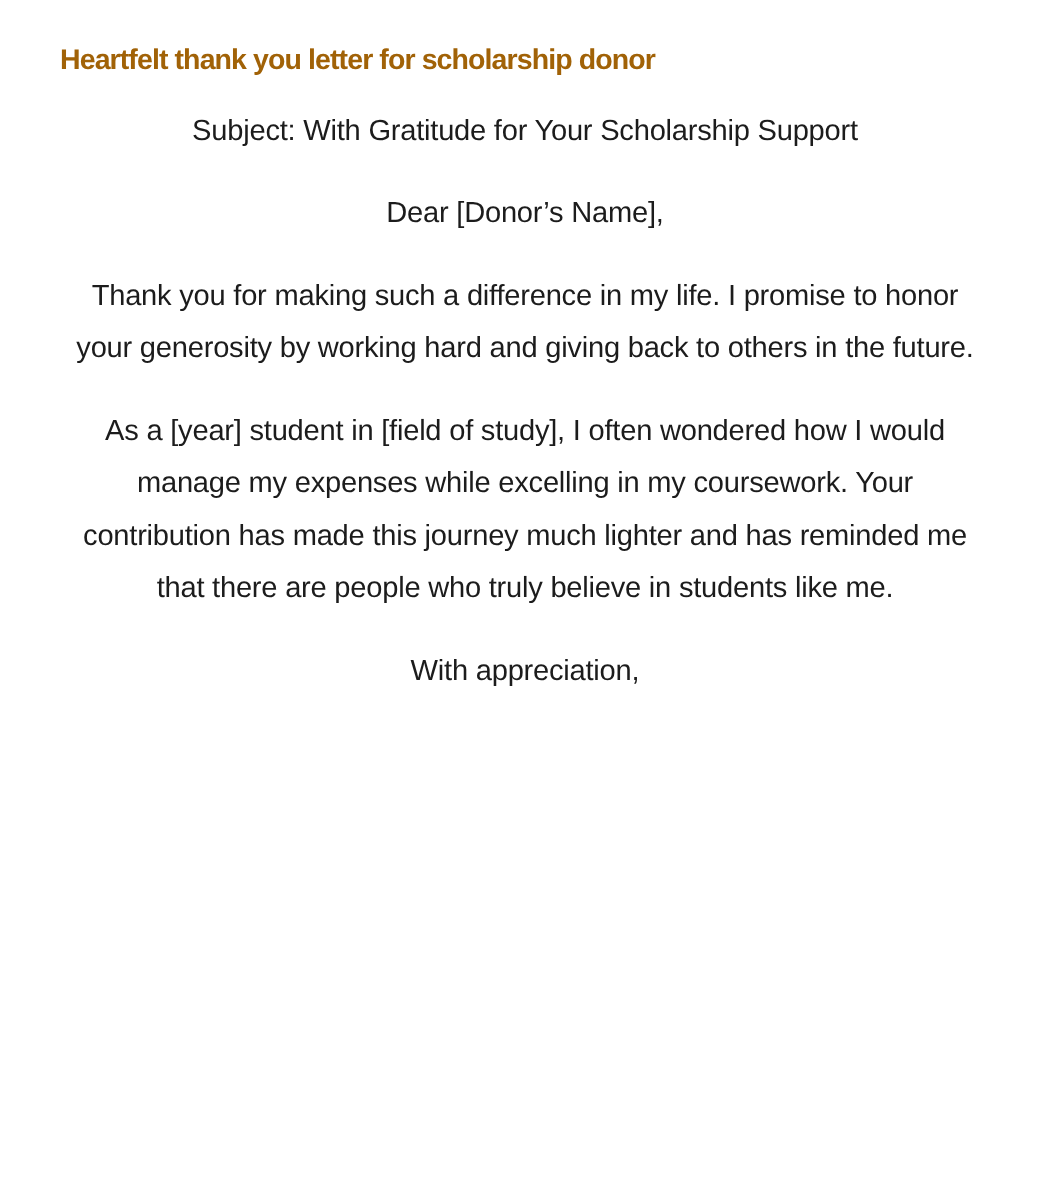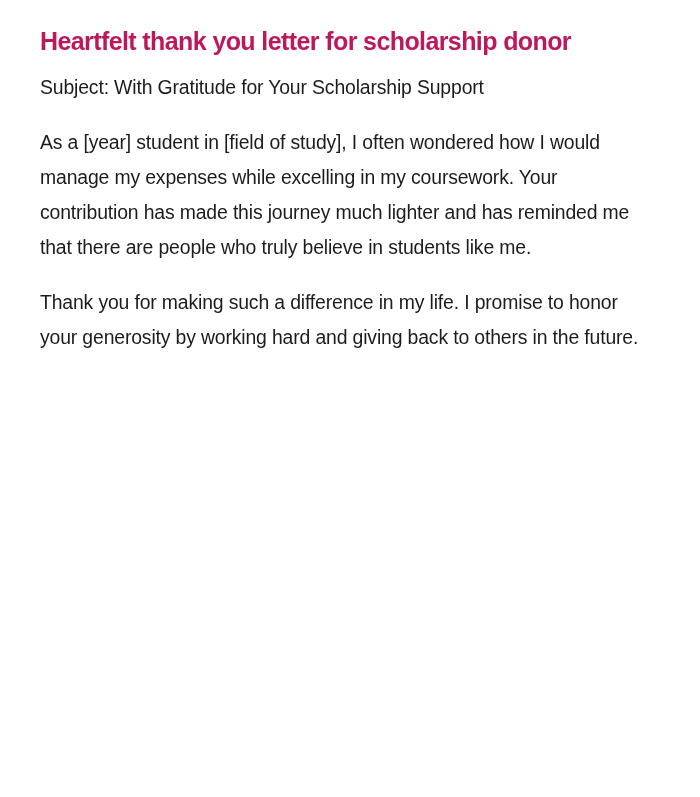--- a/index.html
+++ b/index.html
@@ -5,35 +5,38 @@
     html, body { margin: 0; padding: 0; background: #ffffff; }
     body { width: 700px; height: 797px; overflow: hidden; }
     .doc {
       padding: 24px 40px 0 40px;
       color: #1a1a1a;
       font-family: "Liberation Sans", sans-serif;
     }
     .title {
       font-family: "Liberation Sans", sans-serif;
       font-weight: bold;
-      font-size: 25px;
+      font-size: 19px;
       letter-spacing: -0.6px;
-      color: #be185d;
+      color: #a16207;
       margin: 0 0 12px 0;
       line-height: 34px;
     }
     .p {
       font-size: 19.4px;
       line-height: 35px;
       margin: 0 0 20px 0;
       letter-spacing: -0.15px;
       color: #1c1c1c;
+      text-align: center;
     }
   </style>
 </head>
 <body>
 
 <div class="doc">
   <h1 class="title">Heartfelt thank you letter for scholarship donor</h1>
   <p class="p">Subject: With Gratitude for Your Scholarship Support</p>
+  <p class="p">Dear [Donor’s Name],</p>
+  <p class="p">Thank you for making such a difference in my life. I promise to honor your generosity by working hard and giving back to others in the future.</p>
   <p class="p">As a [year] student in [field of study], I often wondered how I would manage my expenses while excelling in my coursework. Your contribution has made this journey much lighter and has reminded me that there are people who truly believe in students like me.</p>
-  <p class="p">Thank you for making such a difference in my life. I promise to honor your generosity by working hard and giving back to others in the future.</p>
+  <p class="p">With appreciation,</p>
 </div>
 
 </body></html>

